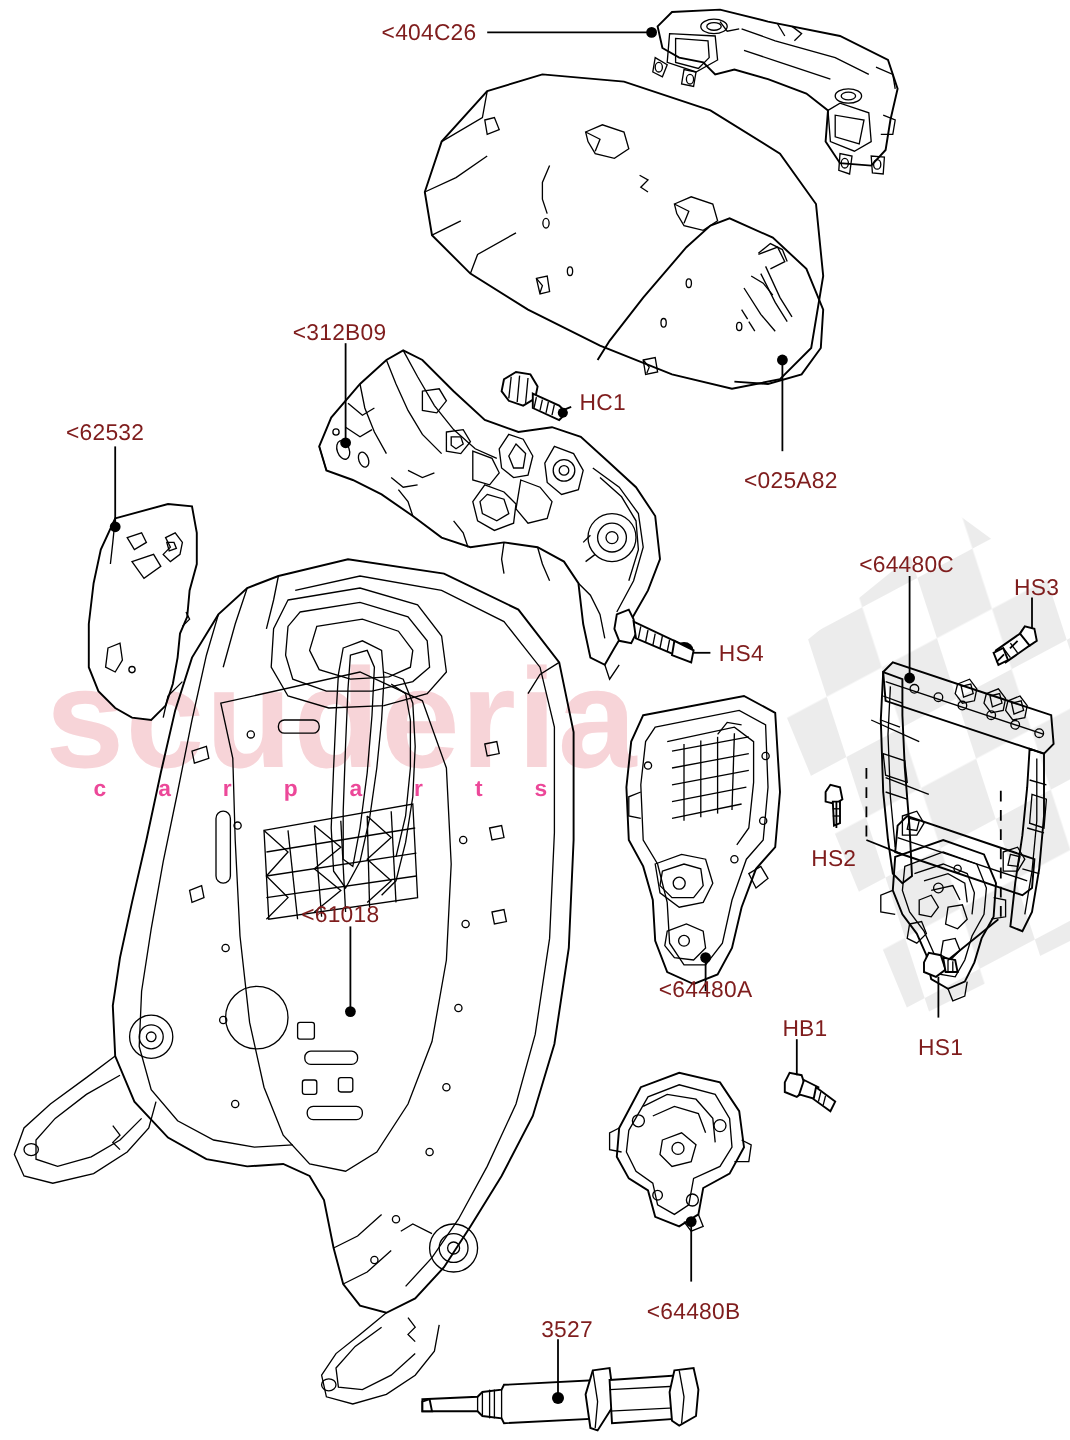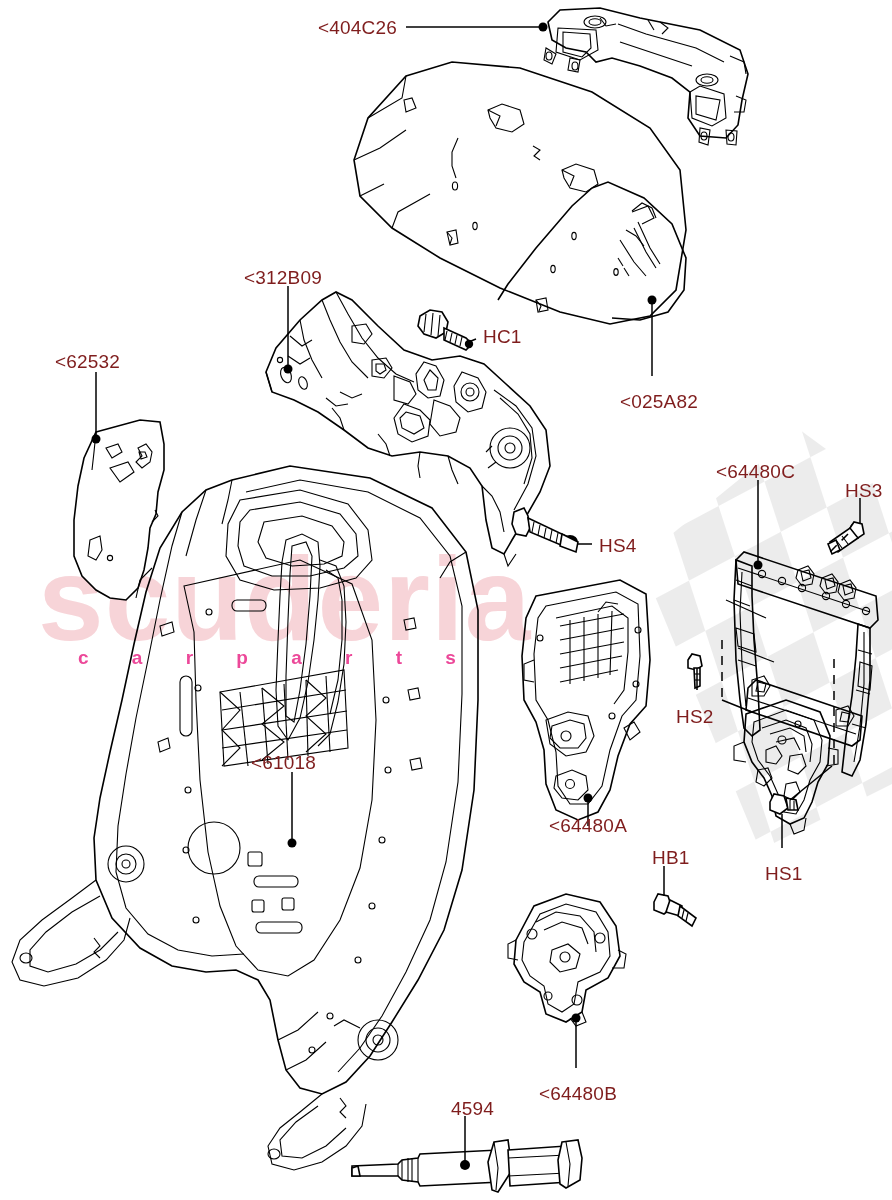--- a/index.html
+++ b/index.html
@@ -598,16 +598,16 @@
       <div class="part-label" style="left: 55px; top: 352px;">&lt;62532</div>
       <div class="part-label" style="left: 716px; top: 462px;">&lt;64480C</div>
       <div class="part-label" style="left: 845px; top: 481px;">HS3</div>
       <div class="part-label" style="left: 599px; top: 536px;">HS4</div>
       <div class="part-label" style="left: 676px; top: 707px;">HS2</div>
       <div class="part-label" style="left: 765px; top: 864px;">HS1</div>
       <div class="part-label" style="left: 251px; top: 753px;">&lt;61018</div>
       <div class="part-label" style="left: 549px; top: 816px;">&lt;64480A</div>
       <div class="part-label" style="left: 652px; top: 848px;">HB1</div>
       <div class="part-label" style="left: 539px; top: 1084px;">&lt;64480B</div>
-      <div class="part-label" style="left: 451px; top: 1099px;">4594</div>
+      <div class="part-label" style="left: 451px; top: 1099px;">3527</div>
     </div>
 
 </div>
 
 </body></html>

